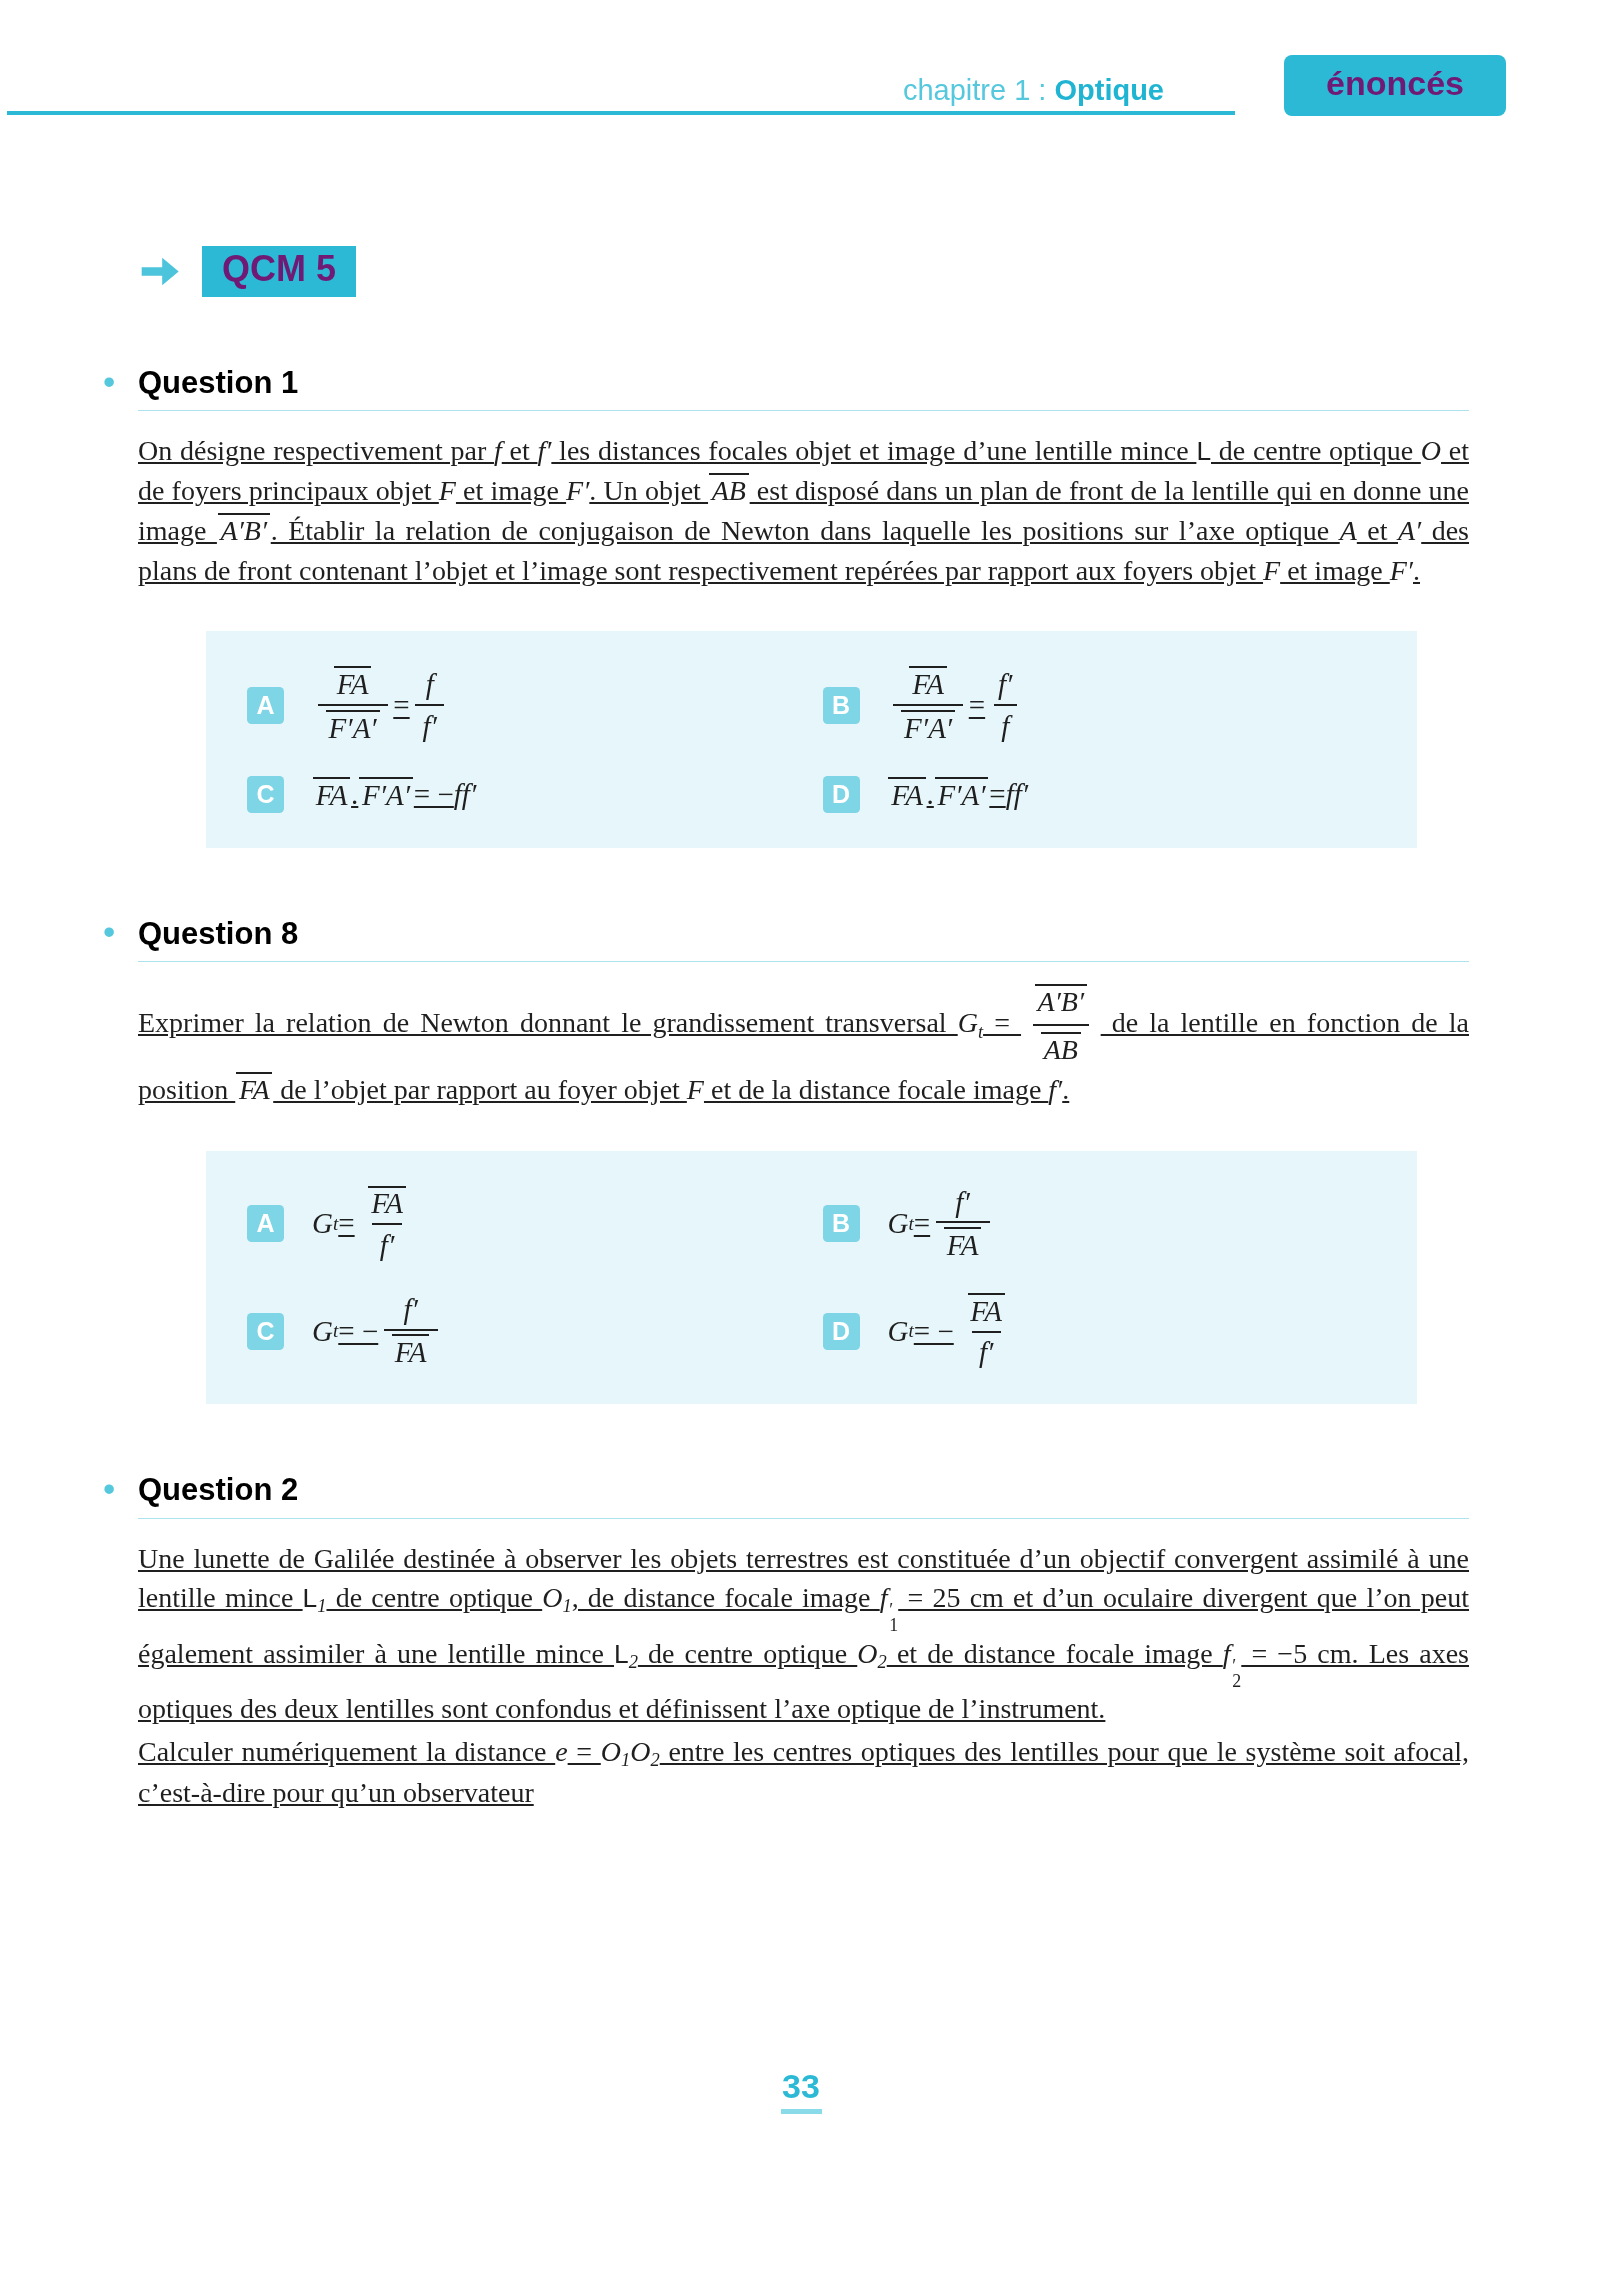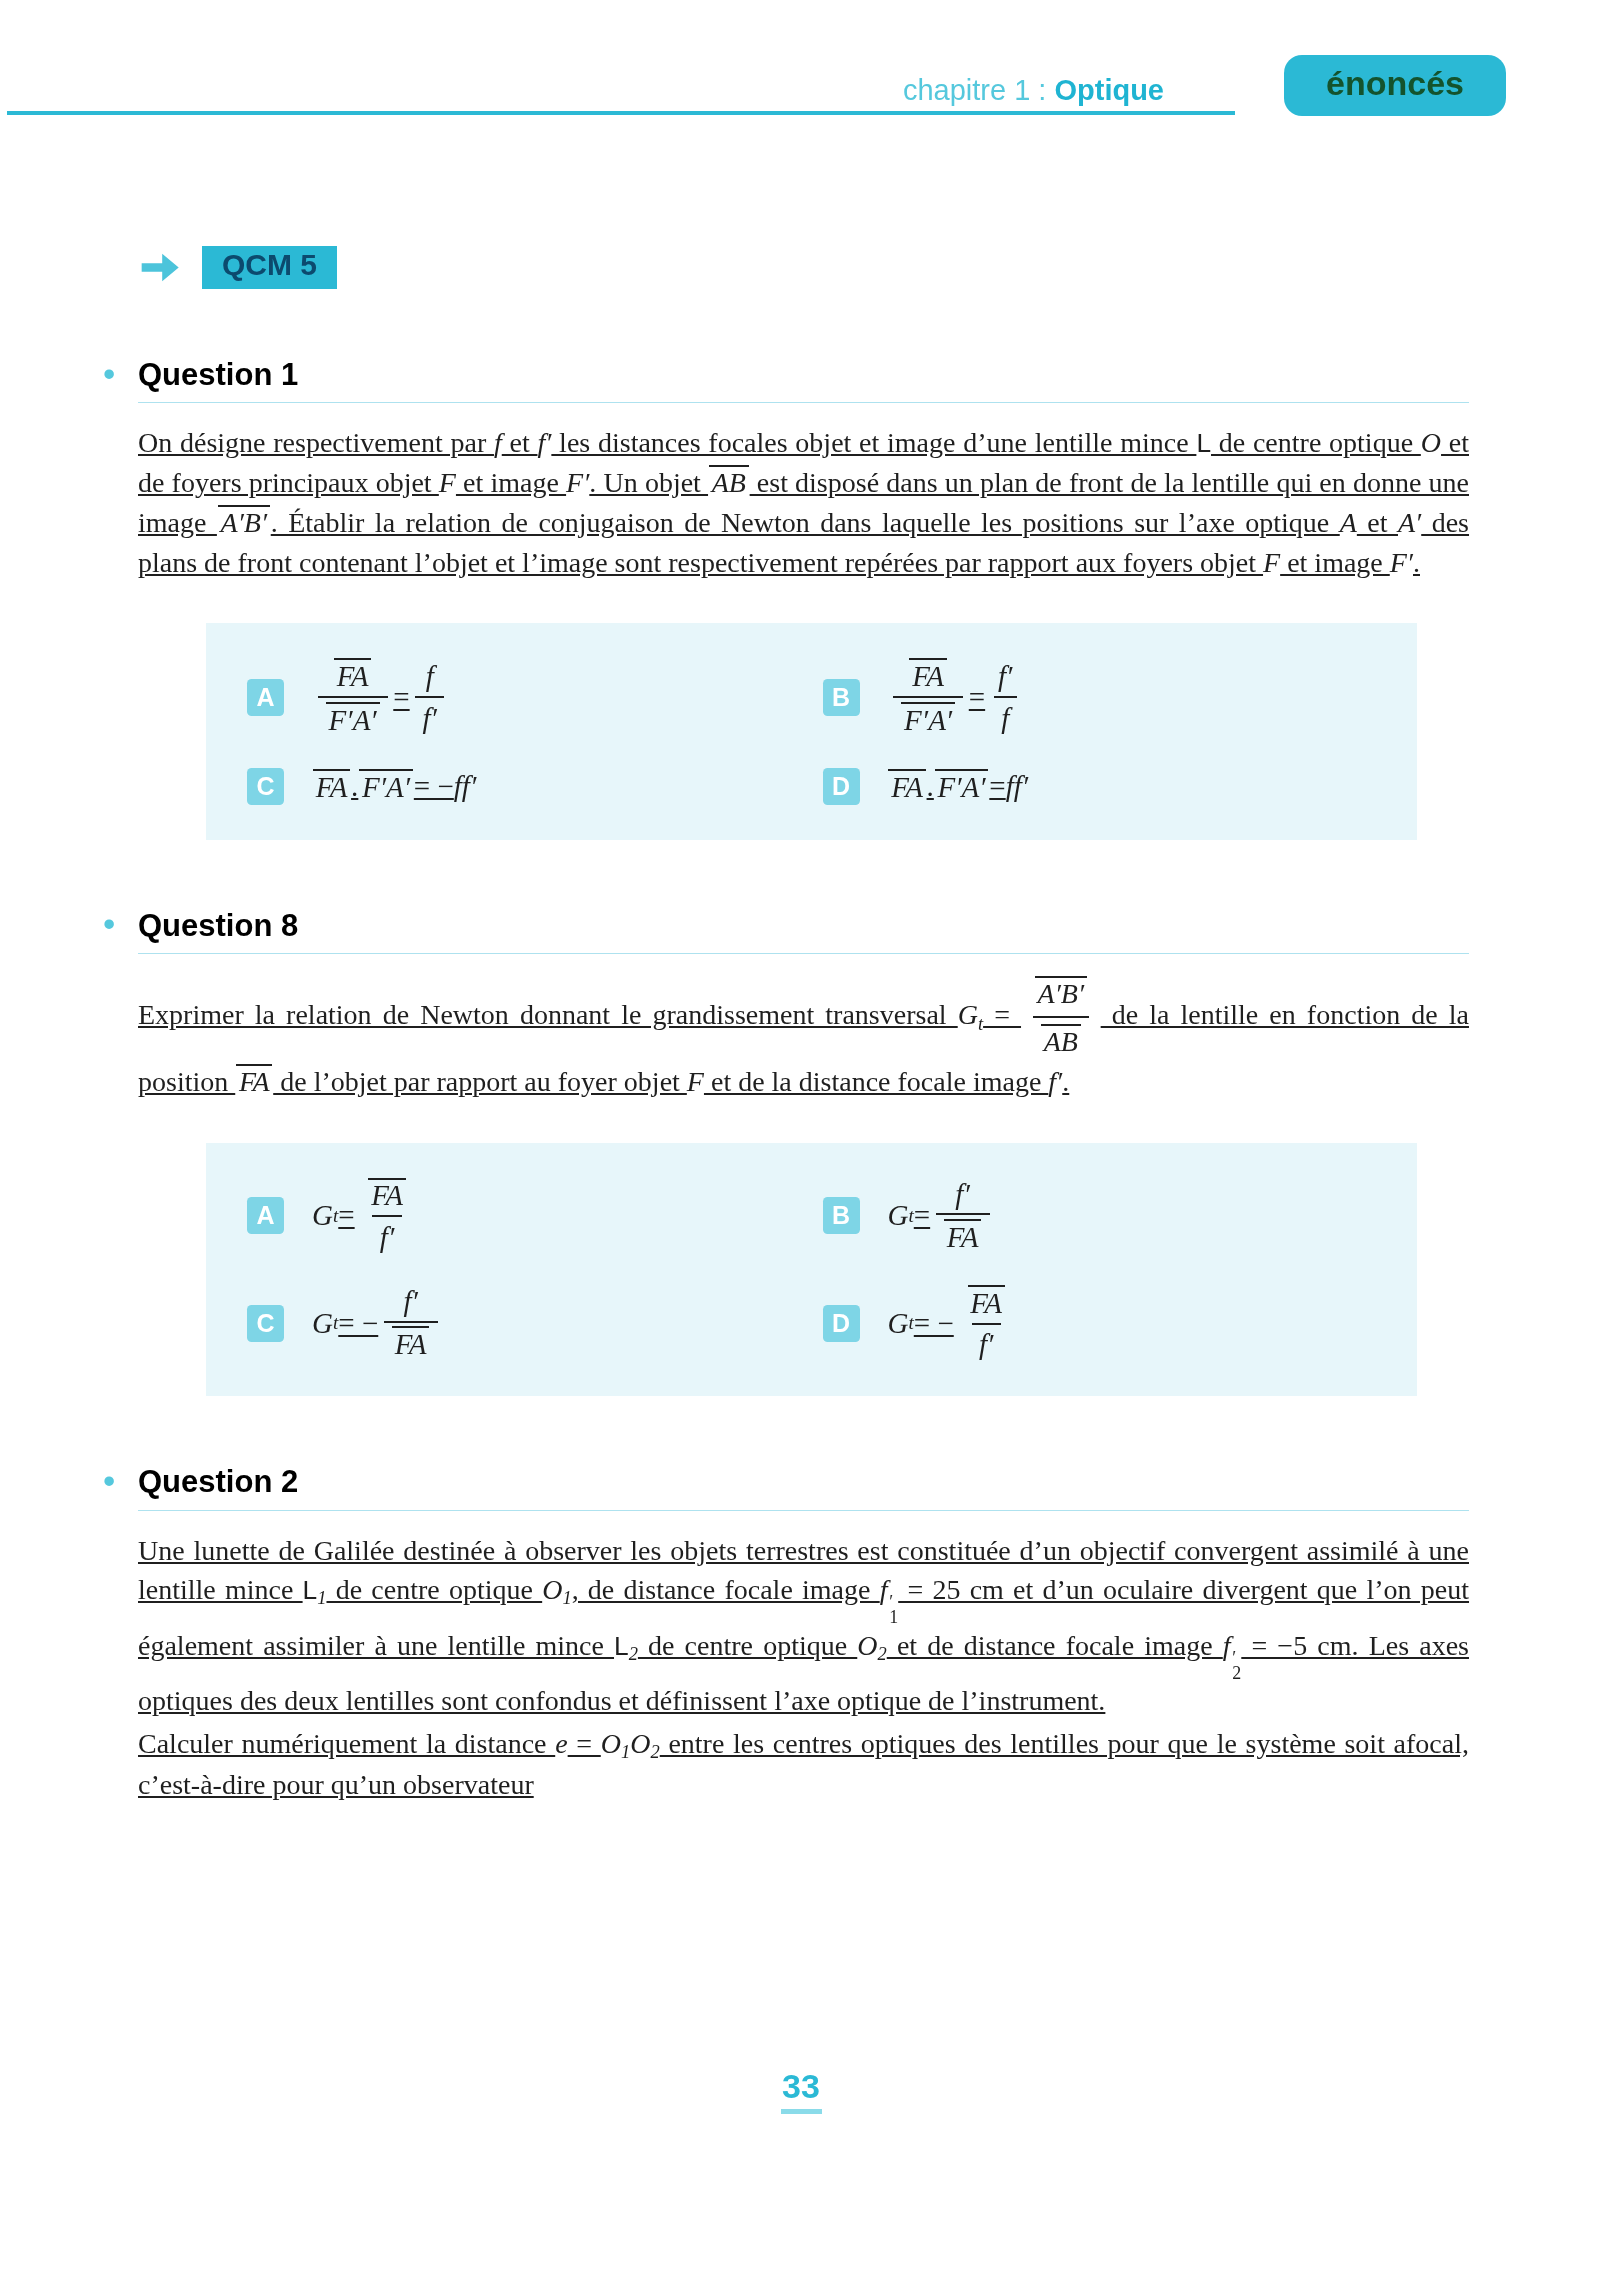--- a/index.html
+++ b/index.html
@@ -6,31 +6,31 @@
   .page{position:relative;width:1602px;height:2138px;background:#fff;overflow:hidden;
         font-family:"Liberation Serif","DejaVu Serif",serif;color:#1f1f1f;}
 
   
   .page-header{position:relative;height:157px;}
   .header-rule{position:absolute;left:7.4px;right:367px;top:111px;height:3.7px;background:#2bb9d5;}
   .chapter{position:absolute;right:438px;top:74px;font-family:"Liberation Sans",sans-serif;
            font-size:29px;white-space:nowrap;}
   .chapter-prefix{color:#55c8dd;}
   .chapter-name{color:#1fb4d2;font-weight:bold;}
-  .enonces-tab{position:absolute;right:96px;top:55px;background:#2bb9d5;color:#14532d;
+  .enonces-tab{position:absolute;right:96px;top:55px;background:#2bb9d5;color:#701a75;
                font-family:"Liberation Sans",sans-serif;font-weight:bold;font-size:34px;
-               padding:9.2px 42px 13px;border-radius:18px;}
+               padding:9.2px 42px 13px;border-radius:8px;}
 
   
   .content{padding:0 133px 0 138px;}
 
   .title-row{display:flex;align-items:center;gap:20px;margin-top:89px;}
   .arrow-icon{display:inline-flex;flex:none;}
-  .qcm-badge{background:#2bb9d5;color:#0c4a6e;font-family:"Liberation Sans",sans-serif;
-             font-weight:bold;font-size:30px;padding:1.8px 20px 7.4px;}
+  .qcm-badge{background:#2bb9d5;color:#701a75;font-family:"Liberation Sans",sans-serif;
+             font-weight:bold;font-size:36px;padding:1.8px 20px 7.4px;}
   .page-title{margin:0;color:#2bb9d5;font-family:"Liberation Sans",sans-serif;
               font-weight:bold;font-size:48px;letter-spacing:0.5px;}
 
   .q-section{position:relative;}
   .q-heading{position:relative;margin-top:68px;border-bottom:1.8px solid #aee2ef;padding-bottom:9.2px;}
   .q-bullet{position:absolute;left:-35px;top:-3.7px;color:#55c8dd;font-size:35px;
             font-family:"Liberation Sans",sans-serif;}
   .q-label{color:#000000;font-family:"Liberation Sans",sans-serif;font-weight:bold;font-size:31px;}
 
   .body-text{margin:20px 0 0;font-size:28px;line-height:1.42;text-align:justify;}

